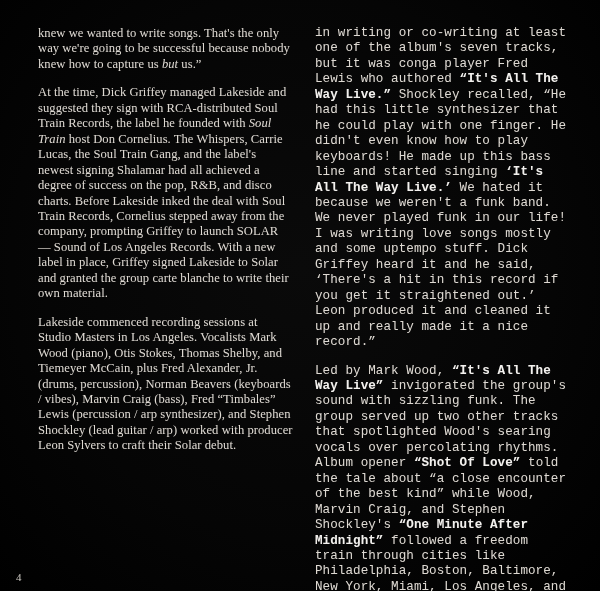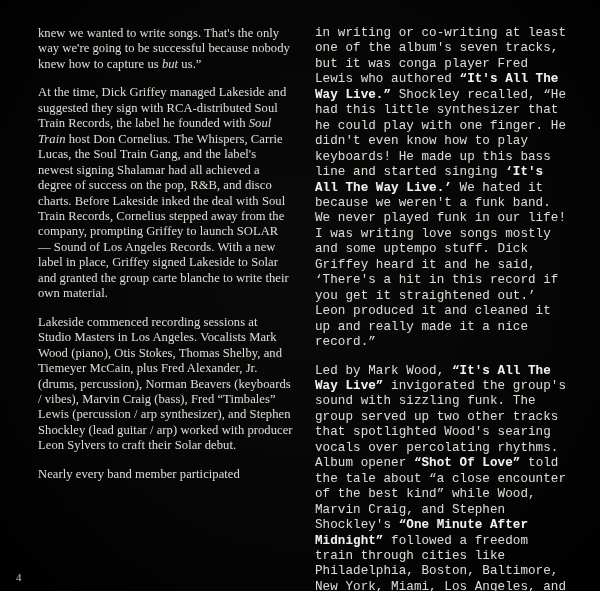--- a/index.html
+++ b/index.html
@@ -69,21 +69,20 @@
 </head>
 <body>
 
 <div class="page">
 
   <div class="columns">
     <div class="col left">
         <p><span>knew we wanted to write songs. That's the only way we're going to be successful because nobody knew how to capture us </span><span class="i">but</span><span> us.”</span></p>
         <p><span>At the time, Dick Griffey managed Lakeside and suggested they sign with RCA-distributed Soul Train Records, the label he founded with </span><span class="i">Soul Train</span><span> host Don Cornelius. The Whispers, Carrie Lucas, the Soul Train Gang, and the label's newest signing Shalamar had all achieved a degree of success on the pop, R&amp;B, and disco charts. Before Lakeside inked the deal with Soul Train Records, Cornelius stepped away from the company, prompting Griffey to launch SOLAR — Sound of Los Angeles Records. With a new label in place, Griffey signed Lakeside to Solar and granted the group carte blanche to write their own material.</span></p>
         <p><span>Lakeside commenced recording sessions at Studio Masters in Los Angeles. Vocalists Mark Wood (piano), Otis Stokes, Thomas Shelby, and Tiemeyer McCain, plus Fred Alexander, Jr. (drums, percussion), Norman Beavers (keyboards / vibes), Marvin Craig (bass), Fred “Timbales” Lewis (percussion / arp synthesizer), and Stephen Shockley (lead guitar / arp) worked with producer Leon Sylvers to craft their Solar debut.</span></p>
-        <p><span>Nearly every band member participated</span></p>
       </div>
     <div class="col right">
         <p><span>in writing or co-writing at least one of the album's seven tracks, but it was conga player Fred Lewis who authored </span><span class="b">“It's All The Way Live.”</span><span> Shockley recalled, “He had this little synthesizer that he could play with one finger. He didn't even know how to play keyboards! He made up this bass line and started singing </span><span class="b">‘It's All The Way Live.’</span><span> We hated it because we weren't a funk band. We never played funk in our life! I was writing love songs mostly and some uptempo stuff. Dick Griffey heard it and he said, ‘There's a hit in this record if you get it straightened out.’ Leon produced it and cleaned it up and really made it a nice record.”</span></p>
         <p><span>Led by Mark Wood, </span><span class="b">“It's All The Way Live”</span><span> invigorated the group's sound with sizzling funk. The group served up two other tracks that spotlighted Wood's searing vocals over percolating rhythms. Album opener </span><span class="b">“Shot Of Love”</span><span> told the tale about “a close encounter of the best kind” while Wood, Marvin Craig, and Stephen Shockley's </span><span class="b">“One Minute After Midnight”</span><span> followed a freedom train through cities like Philadelphia, Boston, Baltimore, New York, Miami, Los Angeles, and Seattle.</span></p>
       </div>
   </div>
 
   <div class="page-number">4</div>
 </div>
 

